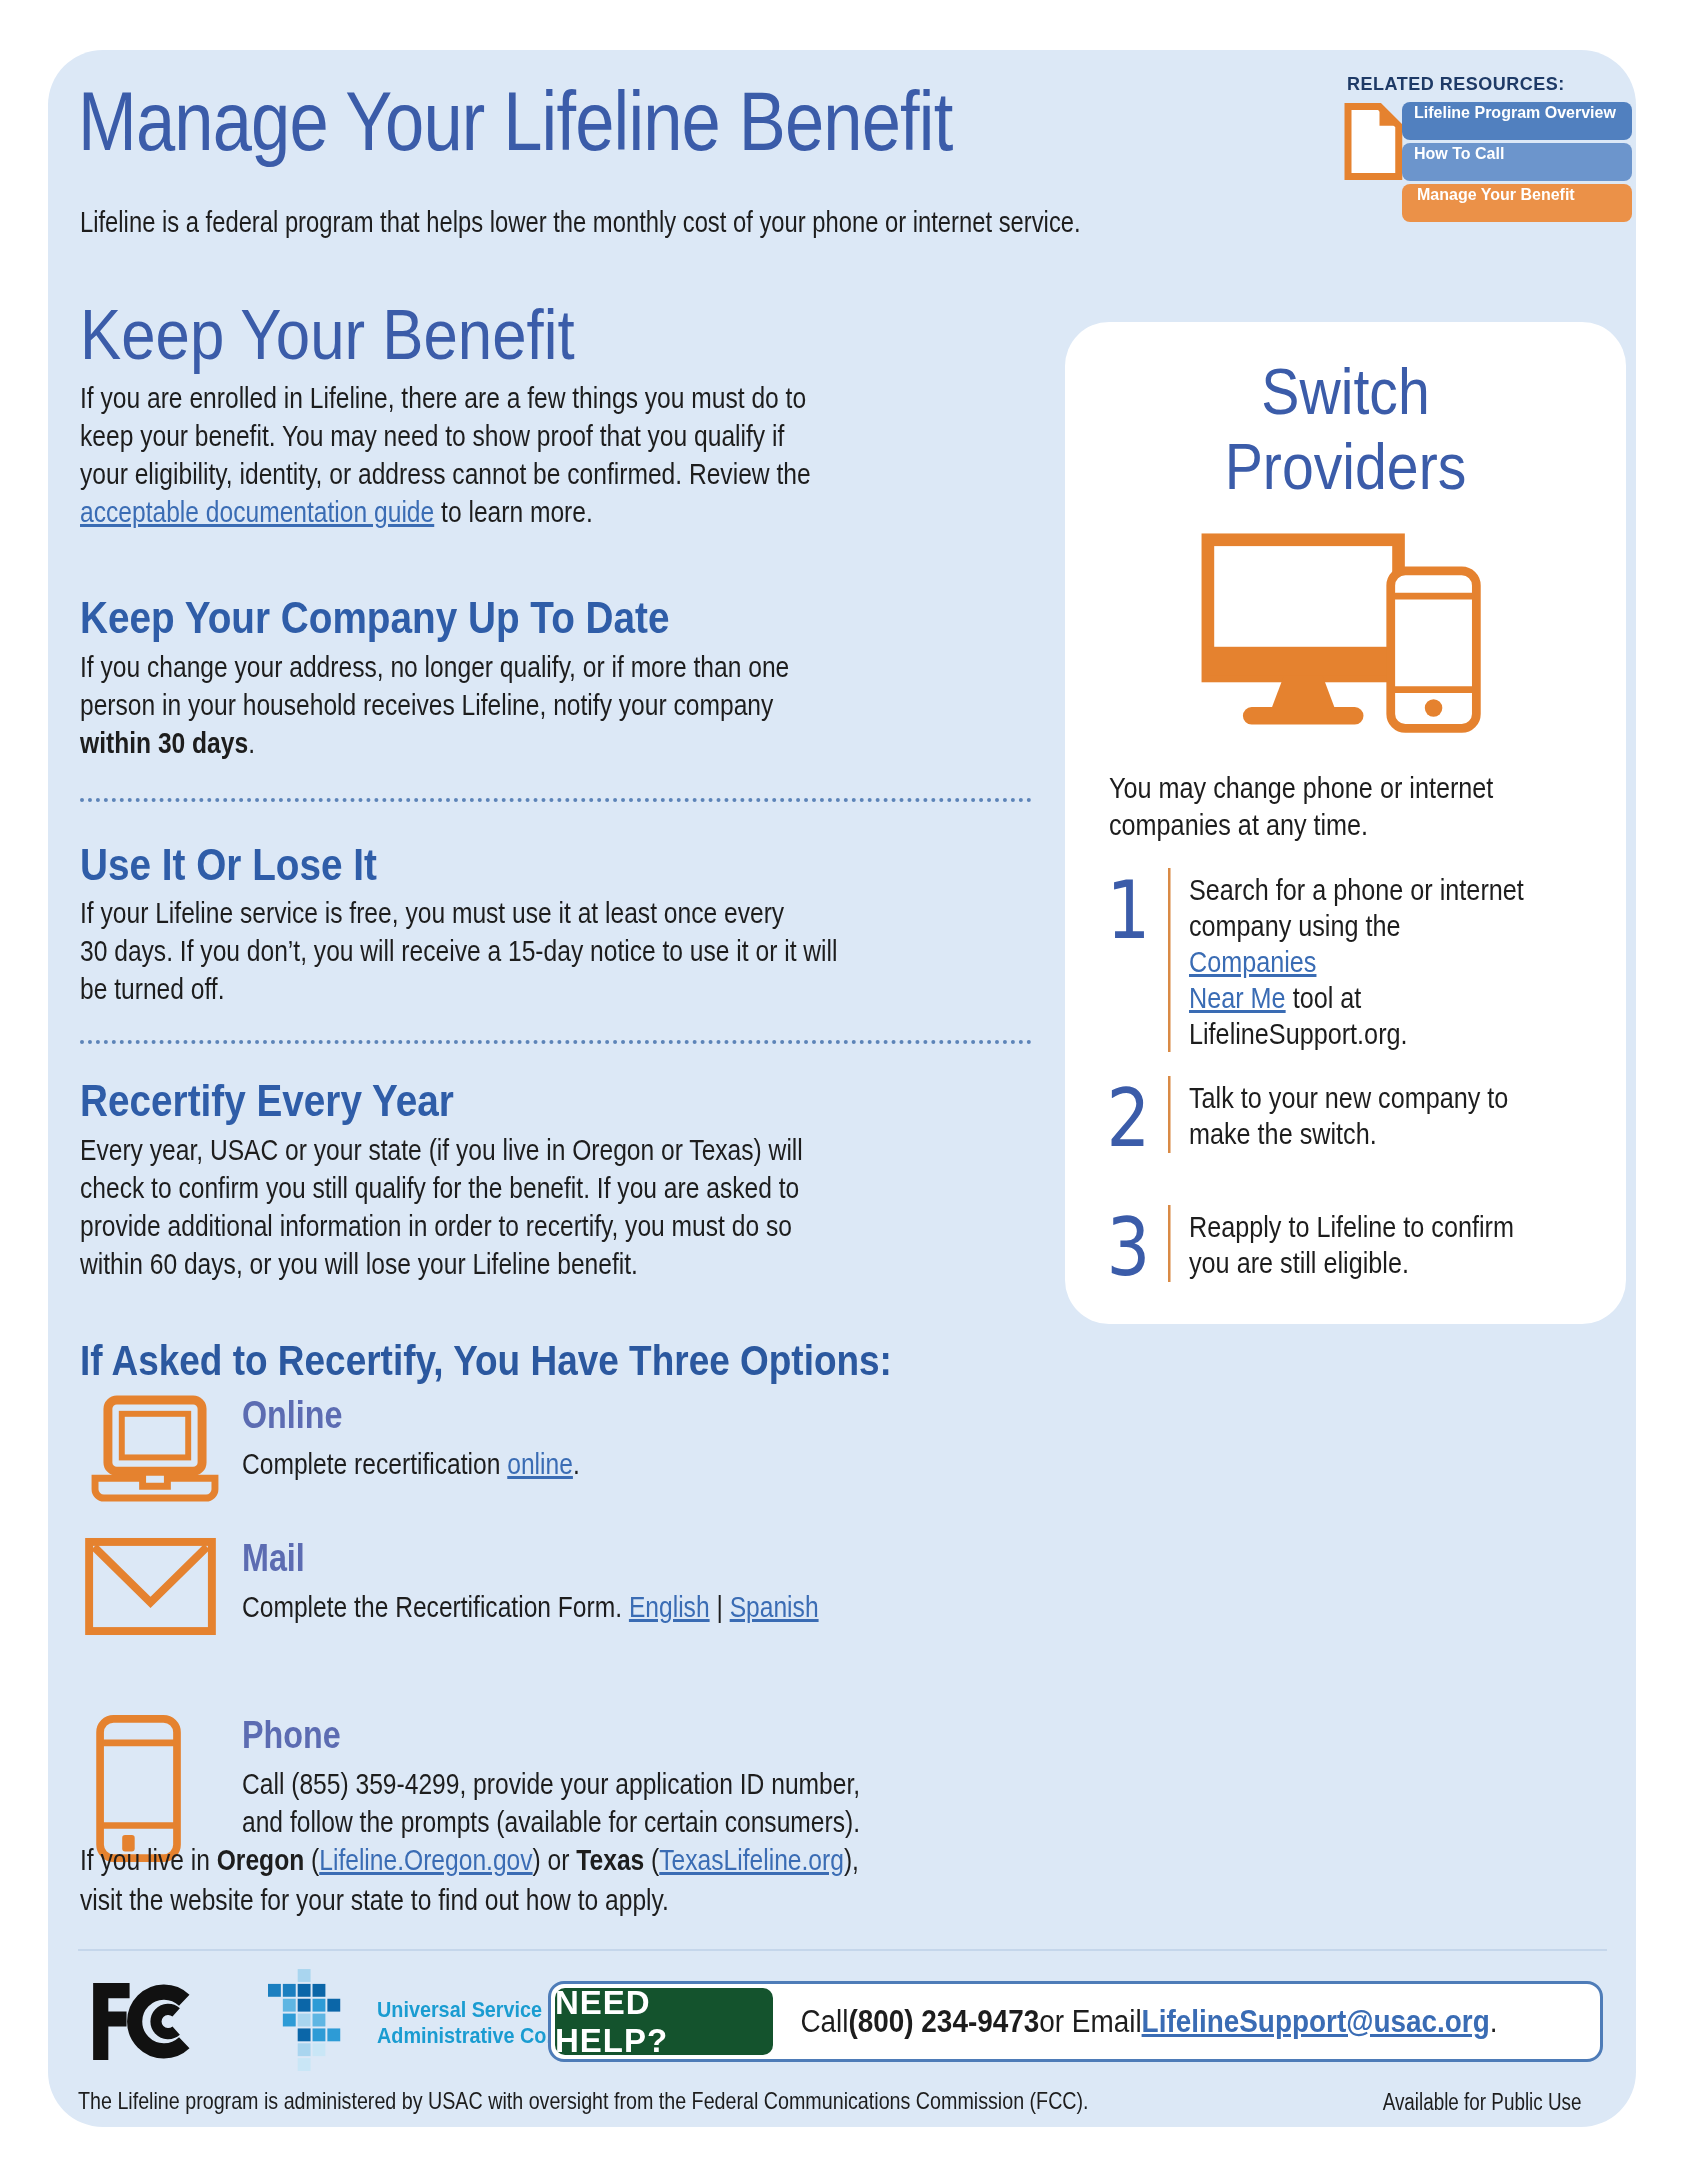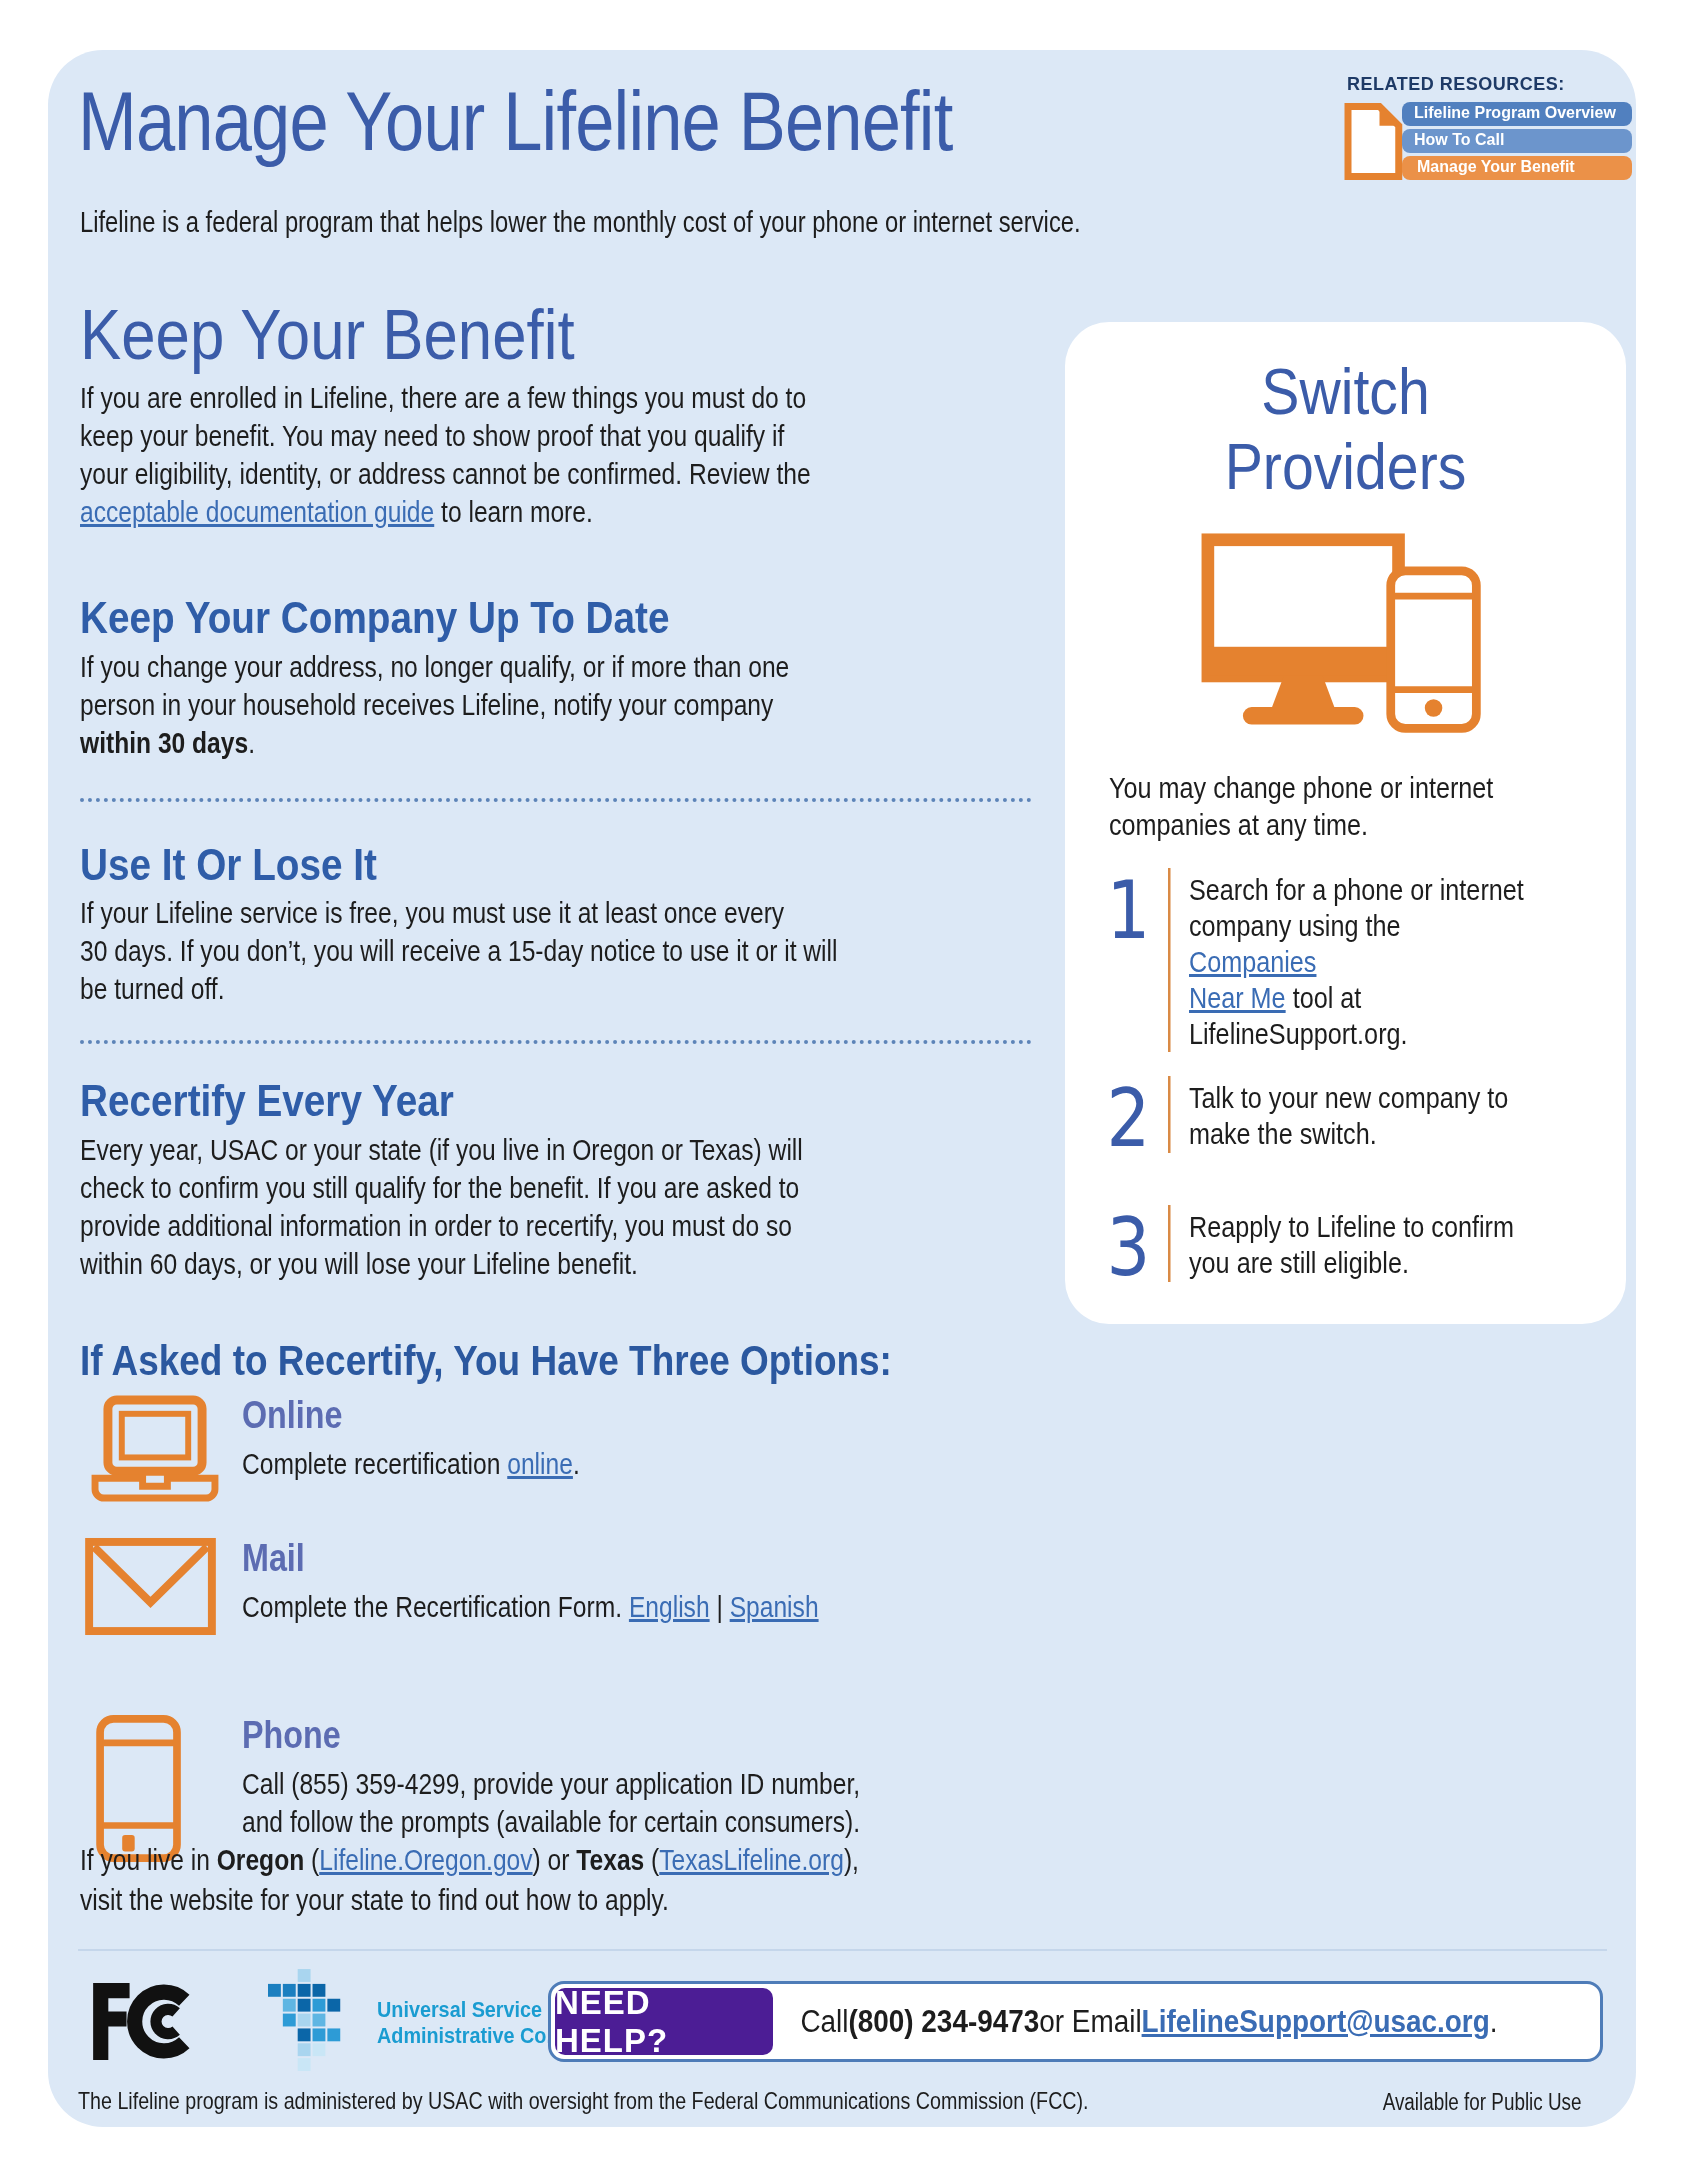--- a/index.html
+++ b/index.html
@@ -13,21 +13,21 @@
   .title { position:absolute; left:30px; top:24px; font-size:83px; font-weight:400;
     color:#3B5CA9; white-space:nowrap; transform:scaleX(.85); transform-origin:0 0; letter-spacing:-1px; }
   .subtitle { position:absolute; left:32px; top:156px; font-size:29px; white-space:nowrap;
     transform:scaleX(.82); transform-origin:0 0; color:#1d1d1d; }
 
   .related { position:absolute; left:1283px; top:24px; width:305px; }
   .rr-label { position:absolute; left:16px; top:0; font-size:18px; font-weight:700;
     color:#1E3A66; letter-spacing:0.5px; white-space:nowrap; }
   .rr-doc { position:absolute; left:10px; top:26px; }
   .pills { position:absolute; left:71px; top:28px; width:230px; }
-  .pill { height:24px; margin-bottom:3px; border-radius:8px; color:#fff;
+  .pill { height:38px; margin-bottom:3px; border-radius:8px; color:#fff;
     font-size:16px; font-weight:700; line-height:22px; padding-left:12px;
     white-space:nowrap; cursor:pointer; }
   .pill.b1 { background:#5180BF; }
   .pill.b2 { background:#6C95CC; }
   .pill.or { background:#EB9148;padding-left:15px; }
 
   
   .txt { font-size:30px; line-height:38px; white-space:pre-line; width:1188px;
     transform:scaleX(.82); transform-origin:0 0; color:#1d1d1d; }
   .lnk { color:#3A6CB4; text-decoration:underline; cursor:pointer; }
@@ -80,21 +80,21 @@
   .step1 { top:546px; } .step2 { top:754px; } .step3 { top:883px; }
 
   
   .hrline { position:absolute; left:30px; top:1899px; width:1529px; height:2px; background:#C5D6EB; }
   .fcc { position:absolute; left:30px; top:1931px; }
   .usac { position:absolute; left:220px; top:1919px; display:flex; align-items:center; }
   .usac-text { margin-left:14px; font-size:22px; font-weight:700; color:#1A9CD1;
     line-height:26px; white-space:pre-line; transform:scaleX(.9); transform-origin:0 0; }
   .helpbar { position:absolute; left:500px; top:1931px; width:1055px; height:81px;
     background:#ffffff; border:3px solid #4E7CB8; border-radius:16px; display:flex; align-items:stretch; }
-  .help-label { flex:none; width:218px; margin:4px; background:#4c1d95; border-radius:10px;
+  .help-label { flex:none; width:218px; margin:4px; background:#14532d; border-radius:10px;
     color:#fff; font-size:33px; font-weight:700; display:flex; align-items:center;
     justify-content:center; letter-spacing:1px; transform-origin:0 0; }
   .help-text { display:flex; align-items:center; padding-left:26px; font-size:31px;
     white-space:nowrap; transform:scaleX(.9); transform-origin:0 50%; }
   .help-text .phone { font-weight:700; }
   .help-text .email { font-weight:700; color:#3A6CB4; text-decoration:underline; cursor:pointer; }
   .admin { position:absolute; left:30px; top:2037px; font-size:24px; white-space:nowrap;
     transform:scaleX(.82); transform-origin:0 0; }
   .public { position:absolute; right:55px; top:2039px; font-size:23px; white-space:nowrap;
     transform:scaleX(.82); transform-origin:100% 0; }

